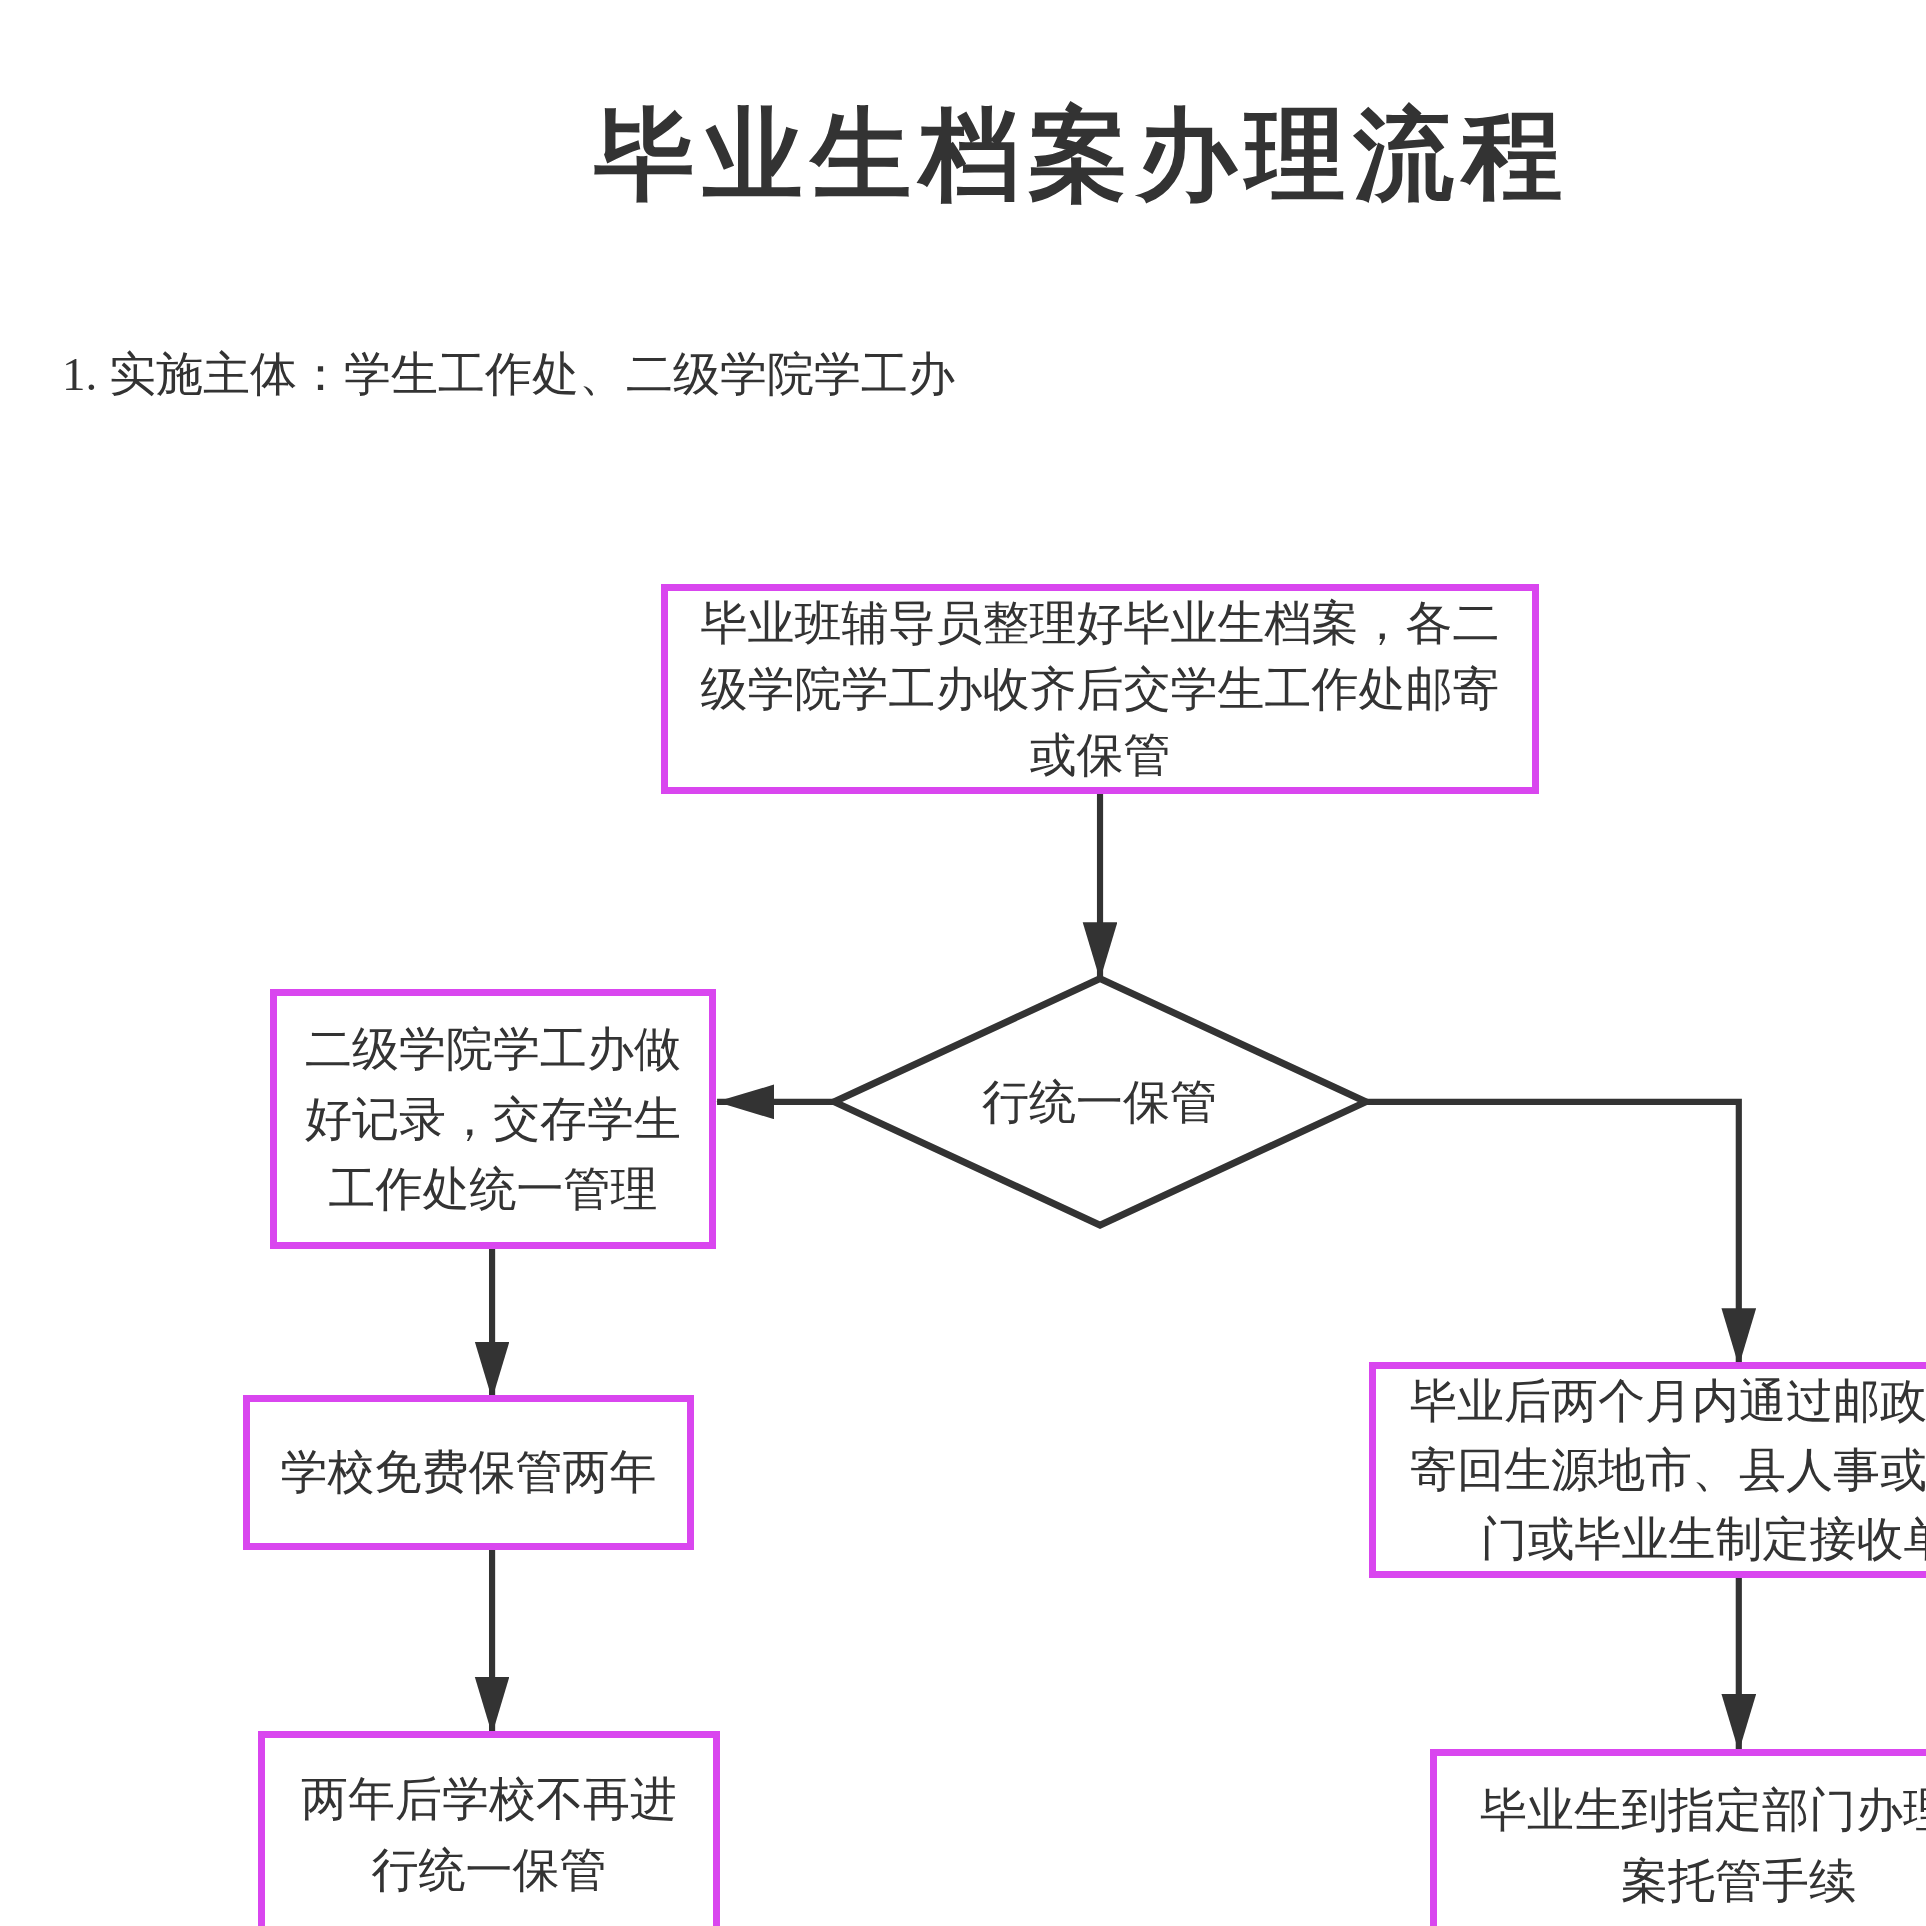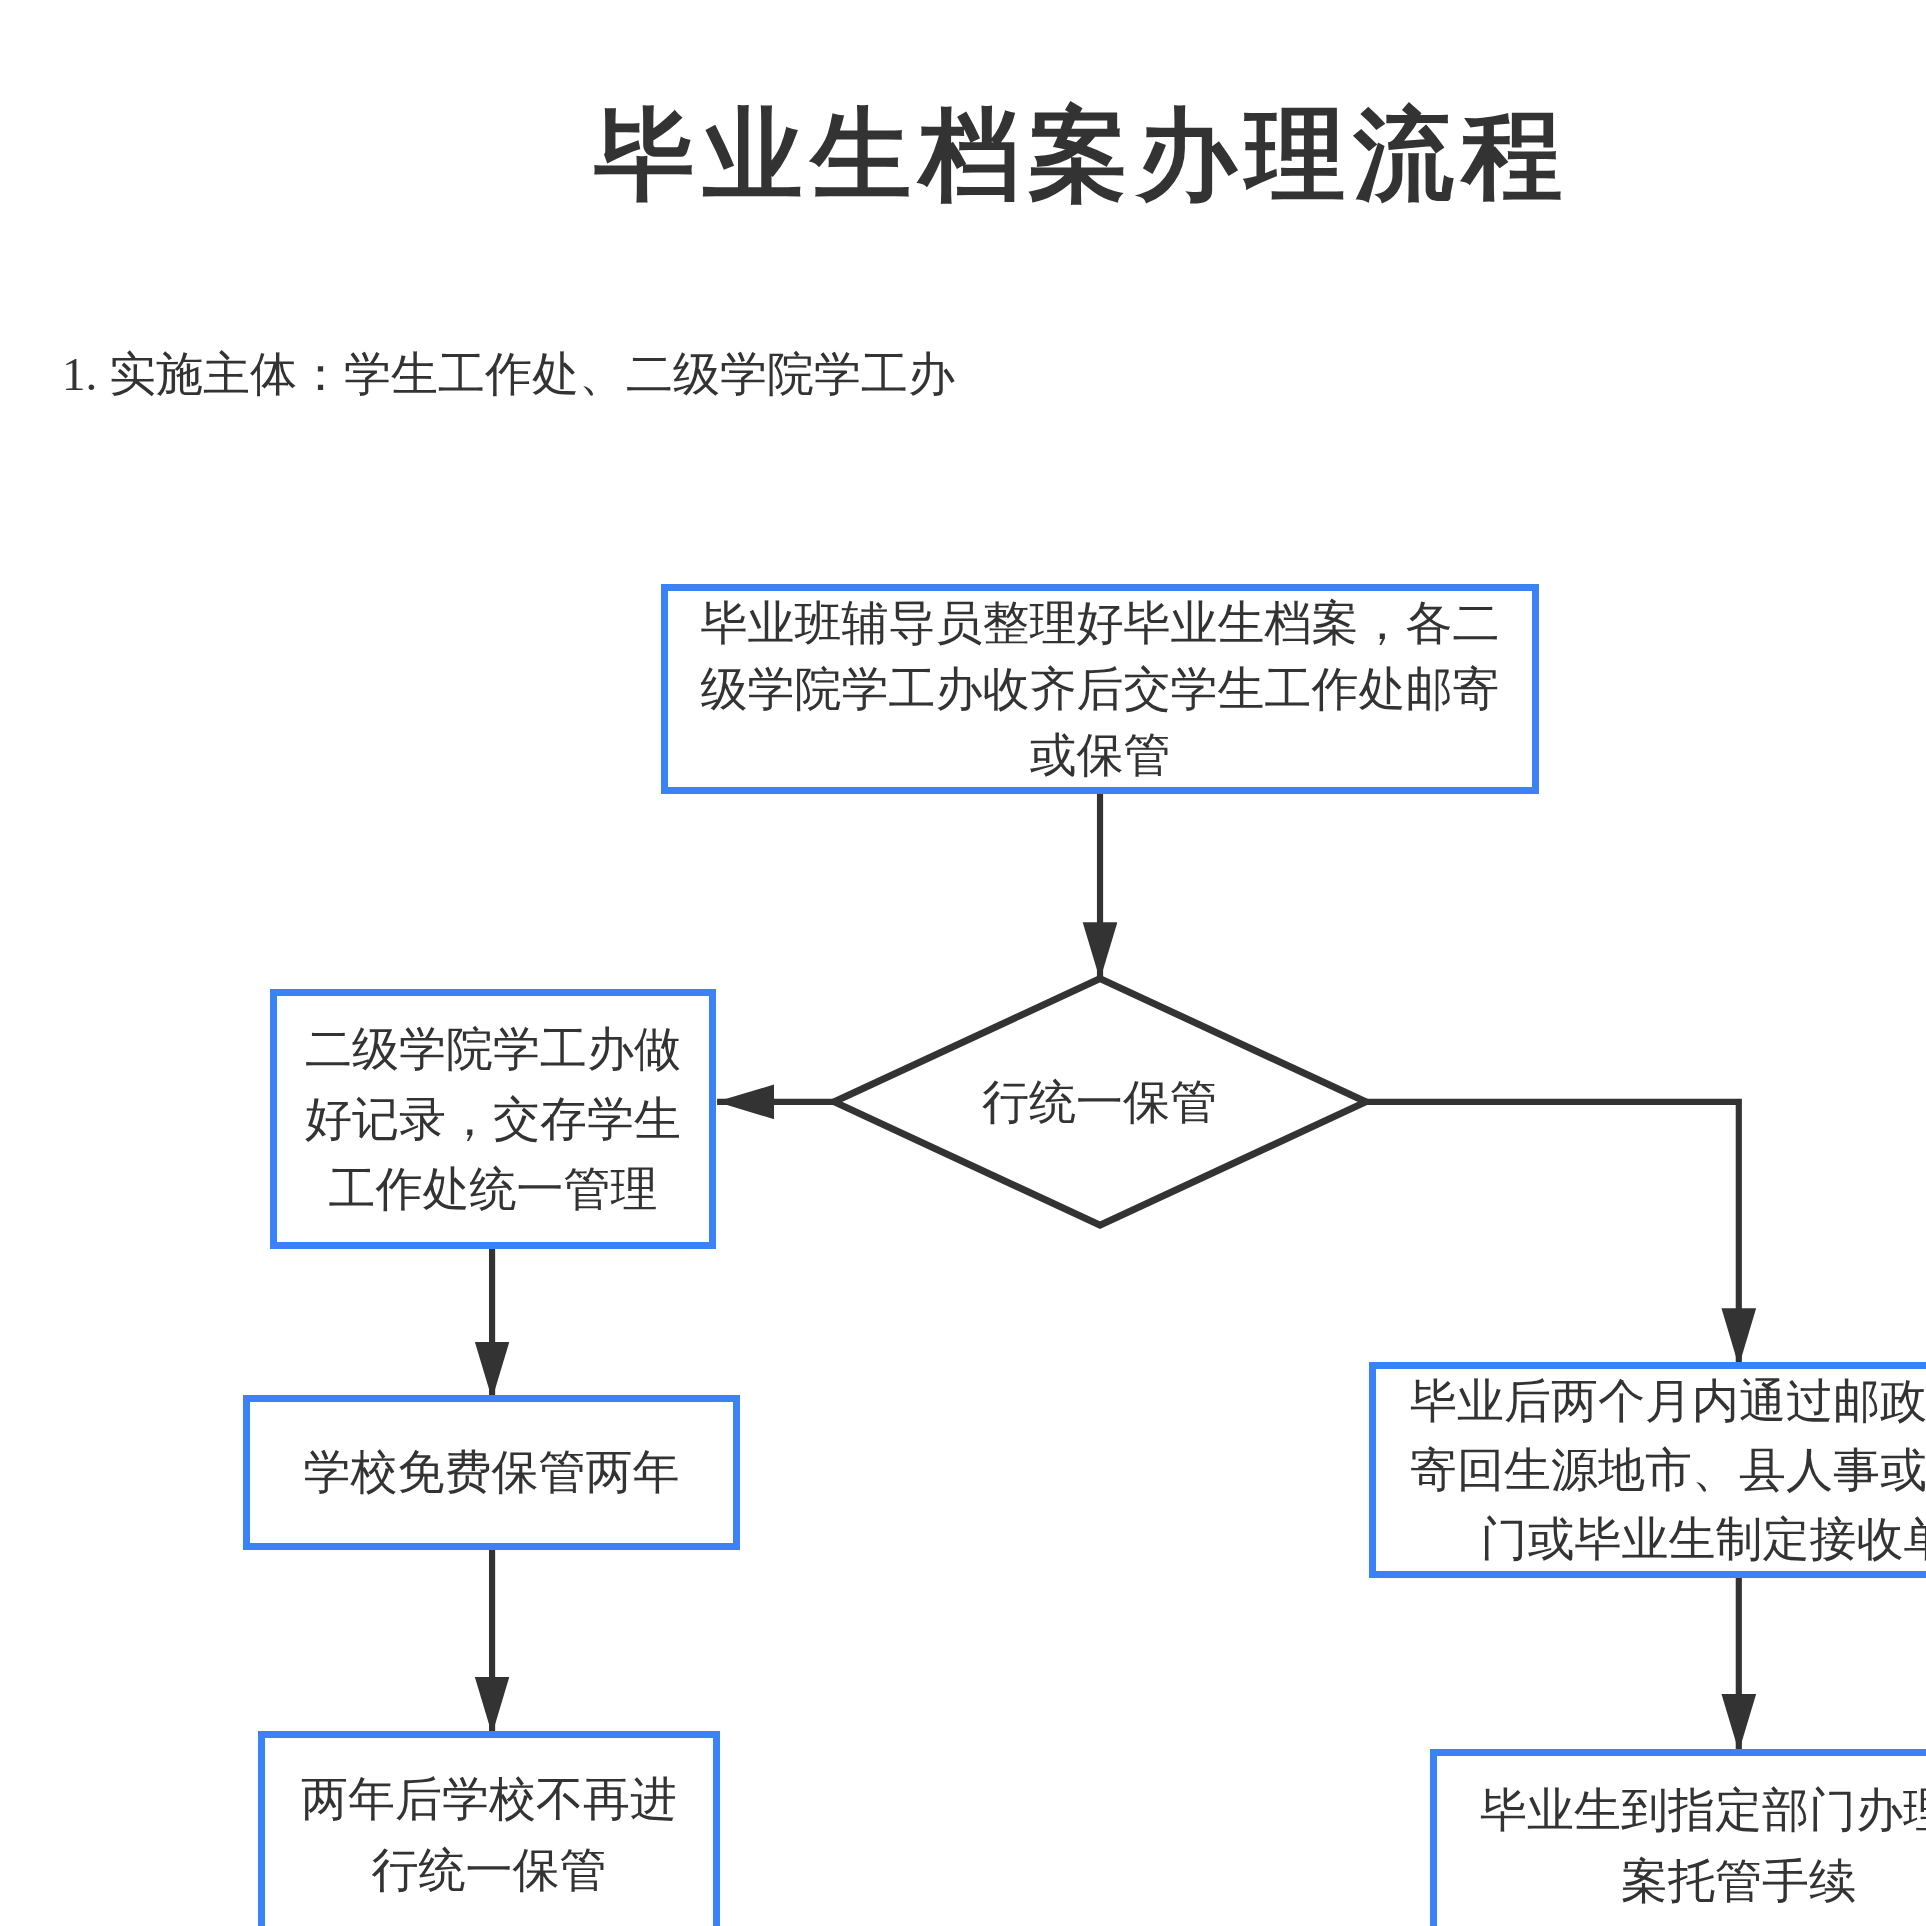--- a/index.html
+++ b/index.html
@@ -41,32 +41,32 @@
     font-size: 47px;
     text-align: center;
   }
   .note-line {
     line-height: 71px;
     white-space: nowrap;
   }
   .node {
     position: absolute;
     box-sizing: border-box;
-    border: 7px solid #3b82f6;
+    border: 7px solid #d946ef;
     background: #ffffff;
     display: flex;
     align-items: center;
     justify-content: center;
     text-align: center;
     font-size: 47px;
     white-space: pre-line;
   }
   .node-start   { left: 661px; top: 584px; width: 878px; height: 210px; line-height: 66px; }
   .node-record  { left:  270px; top: 989px; width: 446px; height: 260px; line-height: 70px; }
-  .node-keep    { left:  243px; top: 1395px; width: 497px; height: 155px; line-height: 71px; }
+  .node-keep    { left:  243px; top: 1395px; width: 451px; height: 155px; line-height: 71px; }
   .node-expire  { left:  258px; top: 1731px; width: 462px; height: 208px; line-height: 71px; }
   .node-mail    { left: 1369px; top: 1362px; width: 740px; height: 216px; line-height: 69px; }
   .node-deposit { left: 1430px; top: 1749px; width: 617px; height: 194px; line-height: 71px; }
   .diamond-label {
     position: absolute;
     left: 907px;
     top: 1070px;
     width: 385px;
     text-align: center;
     font-size: 47px;

